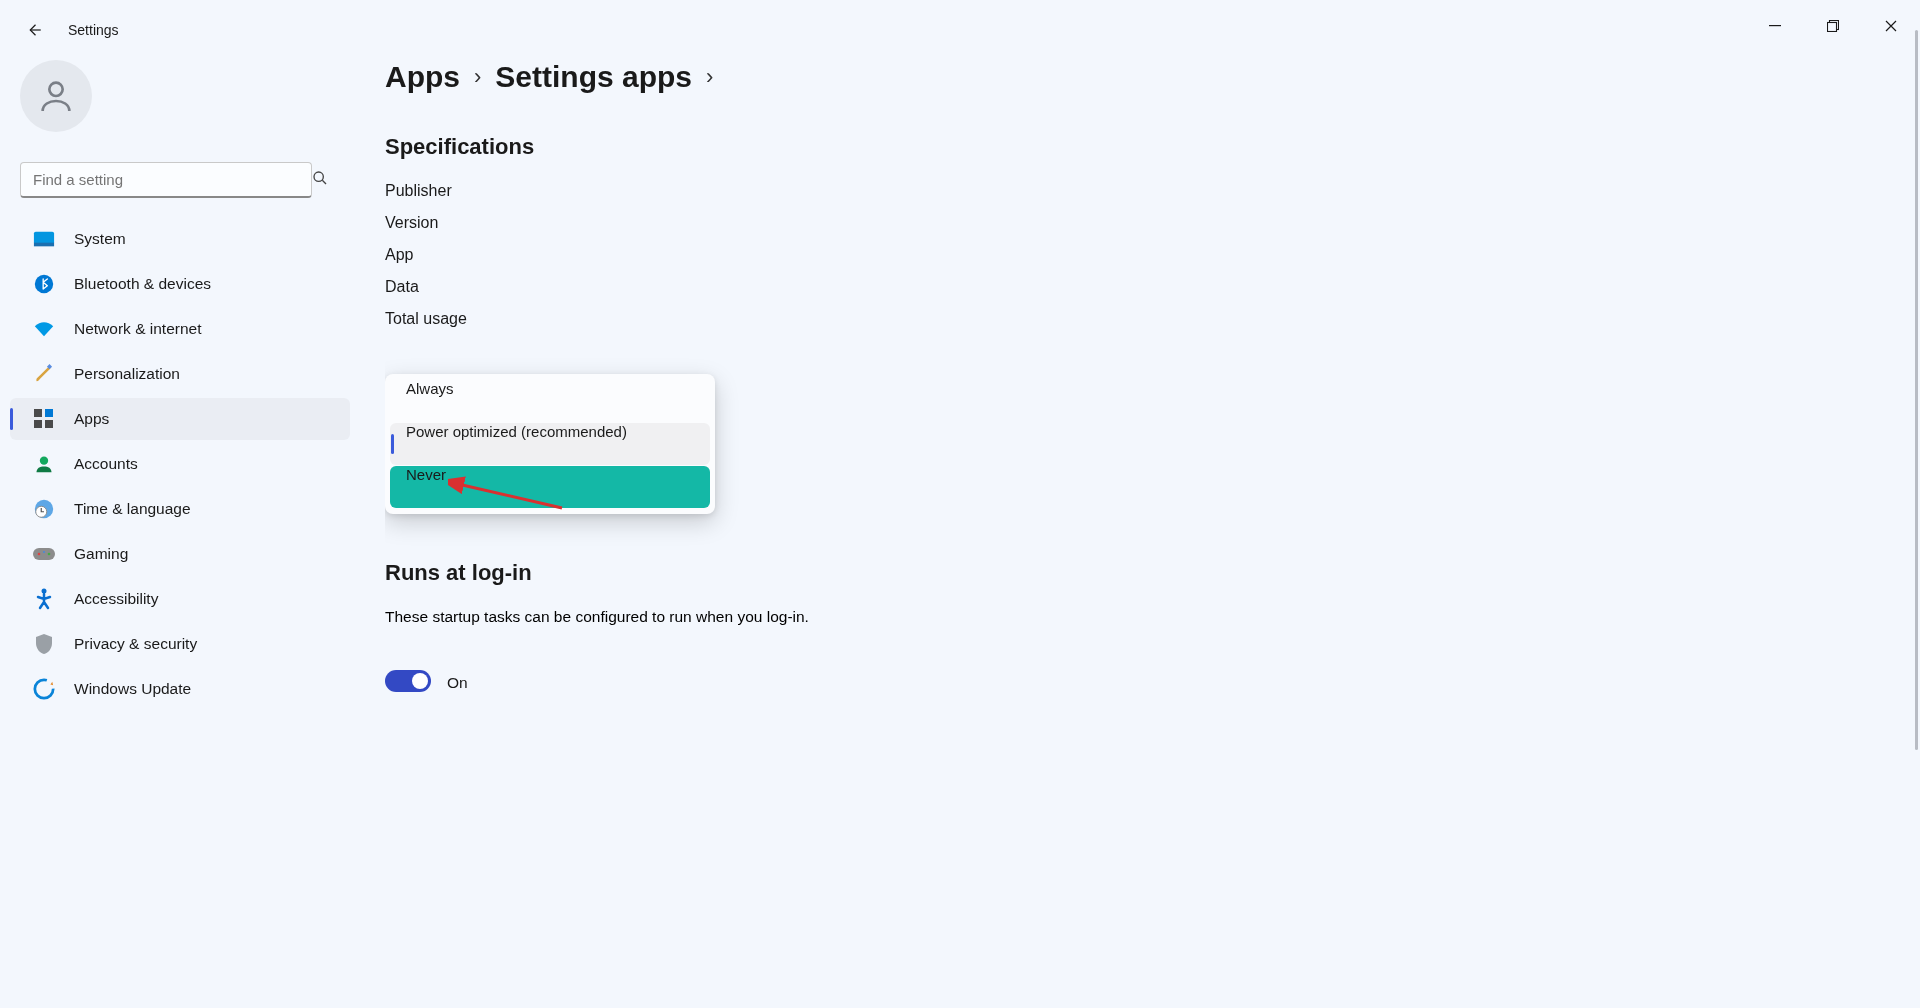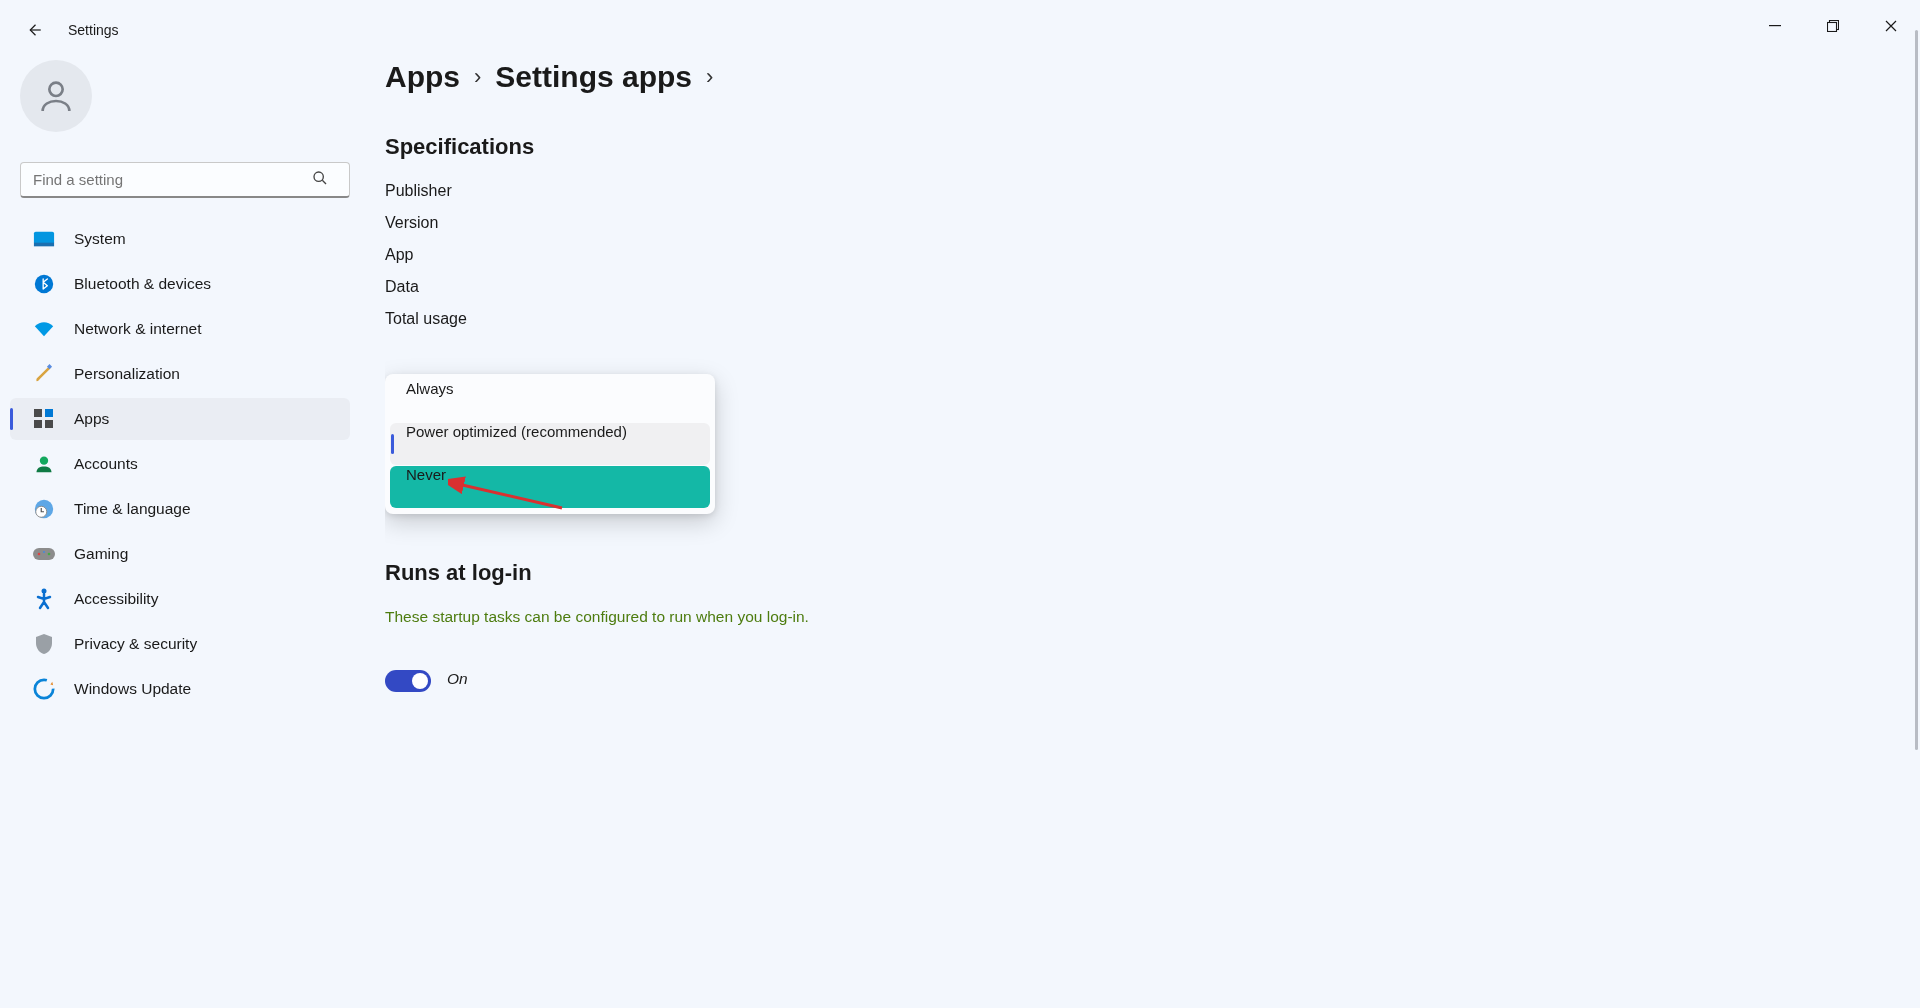--- a/index.html
+++ b/index.html
@@ -11,21 +11,21 @@
 .titlebar { position: absolute; top: 0; left: 0; right: 0; height: 48px; display: flex; align-items: center; margin-top: 6px; }
 .back-btn { width: 48px; height: 48px; display: flex; align-items: center; justify-content: center; margin-left: 10px; cursor: pointer; }
 .title-text { font-size: 14px; margin-left: 10px; }
 .win-controls { position: absolute; right: 0; top: 0; display: flex; }
 .win-btn { width: 58px; height: 40px; display: flex; align-items: center; justify-content: center; cursor: pointer; }
 
 
 .sidebar { position: absolute; left: 0; top: 48px; width: 360px; bottom: 0; padding: 12px 0 0 0; }
 .avatar { width: 72px; height: 72px; border-radius: 50%; background: #e4e8ee; margin-left: 20px; display: flex; align-items: center; justify-content: center; }
 .search-wrap { margin: 30px 12px 20px 20px; position: relative; }
-.search-input { width: 330px; height: 36px; border: 1px solid #c9c9c9; border-bottom: 2px solid #888; background: #fbfdff; border-radius: 4px; padding: 0 40px 0 12px; font-size: 15px; outline: none; }
+.search-input { width: 292px; height: 36px; border: 1px solid #c9c9c9; border-bottom: 2px solid #888; background: #fbfdff; border-radius: 4px; padding: 0 40px 0 12px; font-size: 15px; outline: none; }
 .search-icon-pos { position: absolute; right: 20px; top: 50%; transform: translateY(-50%); }
 
 .nav { margin-top: 8px; }
 .nav-item { display: flex; align-items: center; height: 42px; padding-left: 22px; margin: 3px 10px 3px 10px; border-radius: 6px; cursor: pointer; position: relative; font-size: 15.5px; }
 .nav-item .icon-slot { width: 24px; height: 24px; margin-right: 18px; display: flex; align-items: center; justify-content: center; }
 .nav-item.active { background: #eaedf3; }
 .nav-item.active::before { content: ""; position: absolute; left: 0px; top: 10px; bottom: 10px; width: 3px; background: #3b5bdb; border-radius: 2px; }
 
 
 .main { position: absolute; left: 385px; top: 60px; right: 20px; bottom: 0; overflow-y: auto; }
@@ -40,23 +40,23 @@
 
 
 .dropdown-popup { width: 330px; background: #fbfcfe; border-radius: 8px; box-shadow: 0 8px 24px rgba(0,0,0,0.18), 0 2px 6px rgba(0,0,0,0.10); padding: 5px; position: relative; margin-top: 2px; }
 .dd-item { height: 42px; display: flex; padding-left: 16px; font-size: 15px; border-radius: 6px; margin: 1px 0; cursor: pointer; position: relative; }
 .dd-item.selected { background: #f0f0f2; }
 .dd-item.hover { background: #14b8a6; }
 .dd-item.selected::before { content: ""; position: absolute; left: 1px; top: 11px; bottom: 11px; width: 3px; background: #3b5bdb; border-radius: 2px; }
 
 .arrow-annot { position: absolute; pointer-events: none; }
 
-.runs-desc { font-size: 15.5px; color: #4d7c0f; margin-top: 14px; }
-
-.toggle-row { display: flex; align-items: flex-start; gap: 16px; margin-top: 44px; font-style: italic; }
+.runs-desc { font-size: 15.5px; color: #000000; margin-top: 14px; }
+
+.toggle-row { display: flex; align-items: flex-end; gap: 16px; margin-top: 44px; }
 .toggle { width: 46px; height: 22px; border-radius: 11px; background: #3349c4; position: relative; cursor: pointer; }
 .toggle .knob { position: absolute; right: 3px; top: 3px; width: 16px; height: 16px; border-radius: 50%; background: #fff; }
 .toggle-label { font-size: 15.5px; }
 
 .scrollbar-fake { position: absolute; right: 2px; top: 30px; width: 3px; height: 720px; background: #b8bcc4; border-radius: 2px; }
 </style>
 </head>
 <body>
 
 <div class="window">

